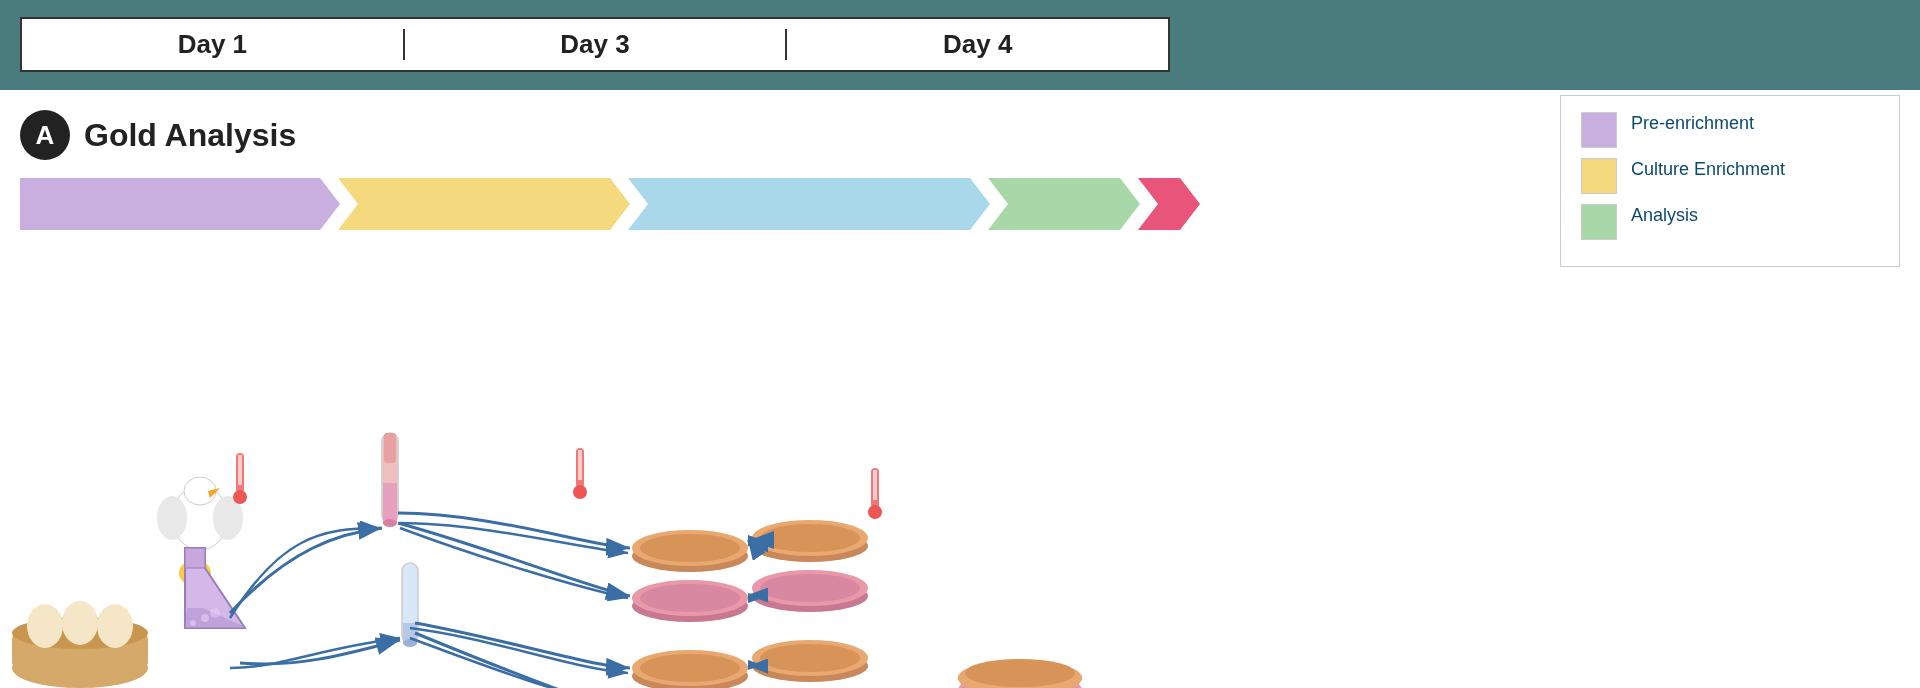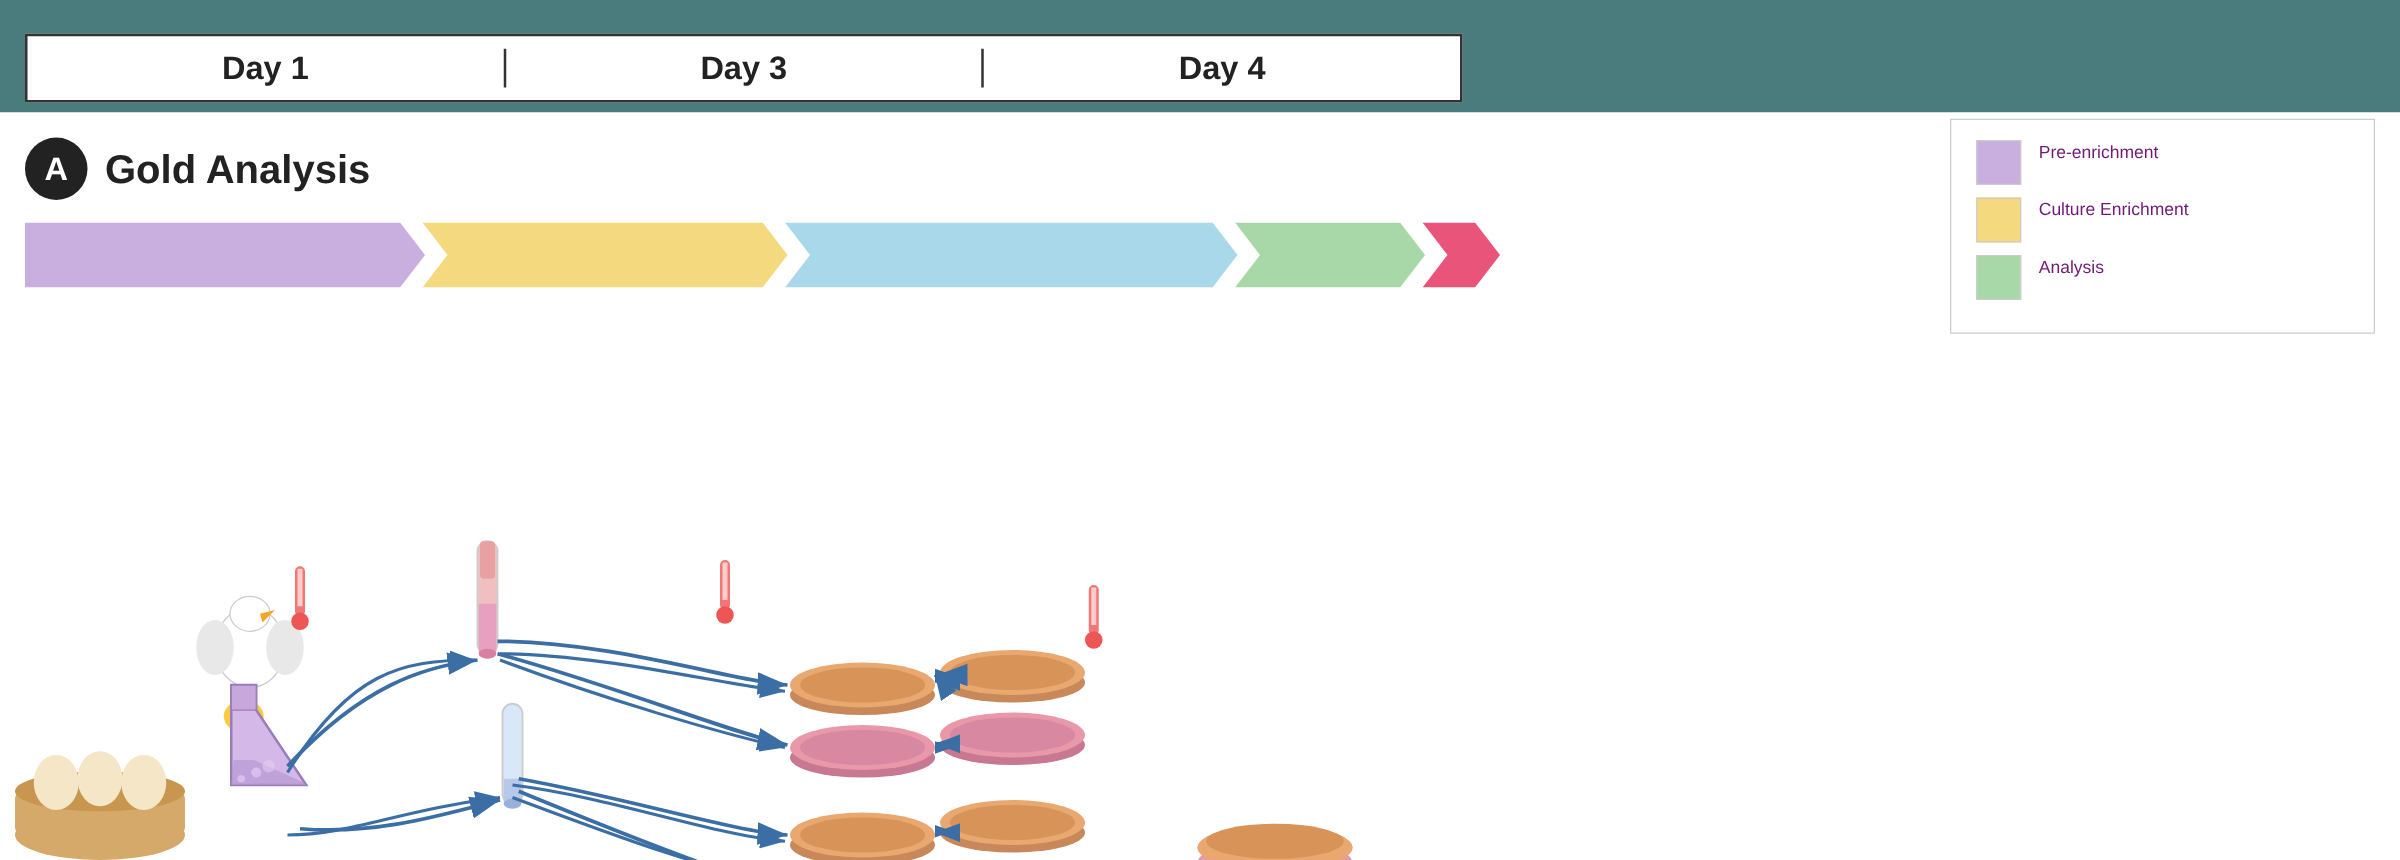--- a/index.html
+++ b/index.html
@@ -23,21 +23,21 @@
       display: flex;
       align-items: center;
       justify-content: flex-start;
     }
 
     .timeline-container {
       position: absolute;
       top: 0;
       left: 0;
       width: 1200px;
-      height: 90px;
+      height: 70px;
       display: flex;
       align-items: center;
     }
 
     .timeline-box {
       border: 2px solid #333;
       background: #fff;
       display: flex;
       align-items: center;
       height: 55px;
@@ -117,22 +117,22 @@
     }
 
     .legend-swatch {
       width: 36px;
       height: 36px;
       flex-shrink: 0;
       border: 1px solid #ccc;
     }
 
     .legend-label {
-      font-size: 14px;
-      color: #701a75;
+      font-size: 18px;
+      color: #0c4a6e;
       line-height: 1.3;
     }
 
     
   </style>
 </head>
 <body>
 
 <div class="header-bar">
   <div class="timeline-container">

